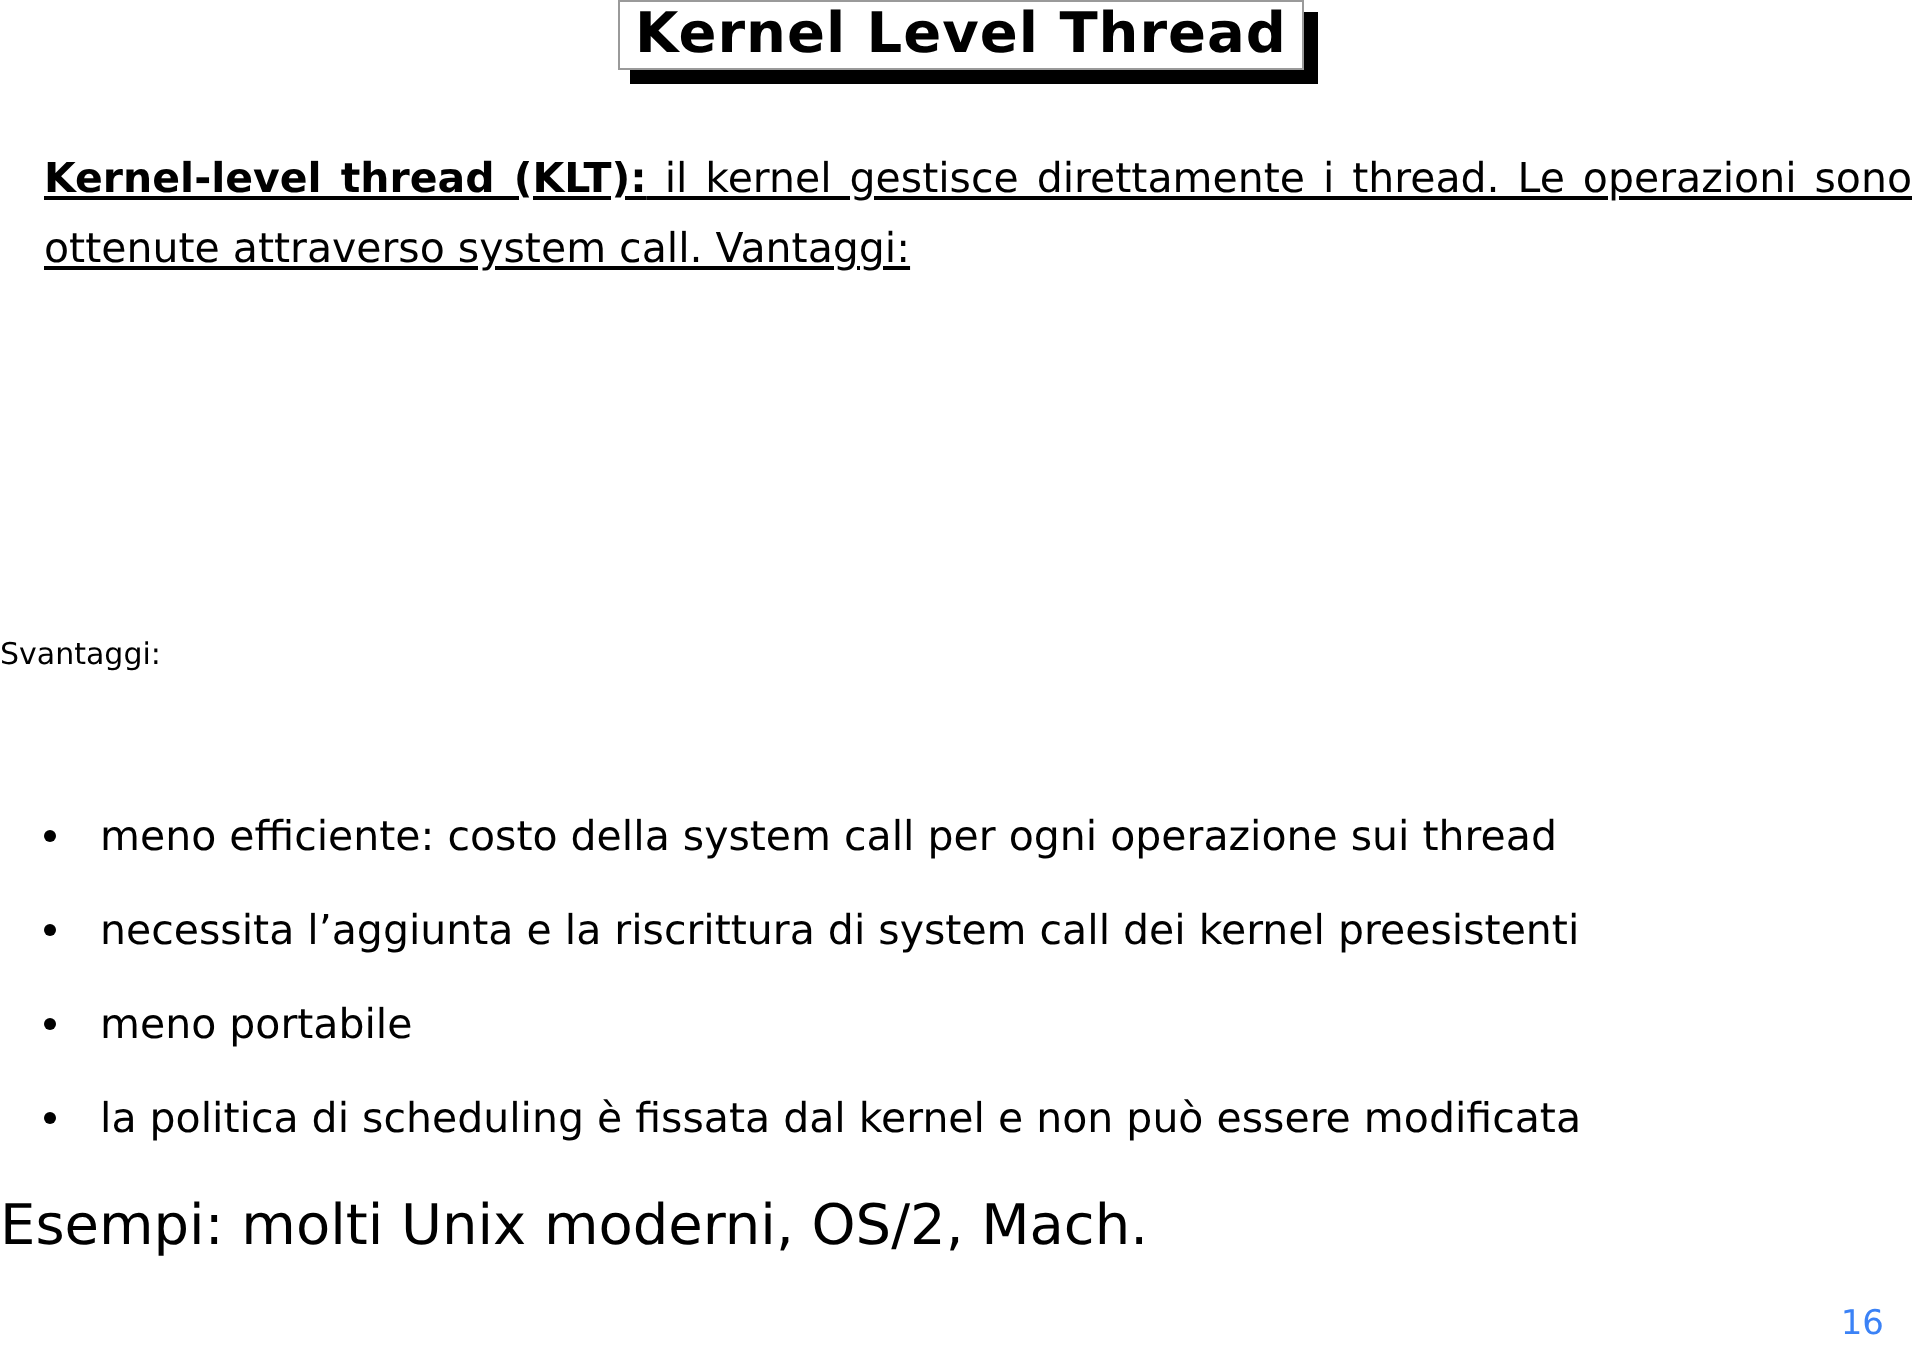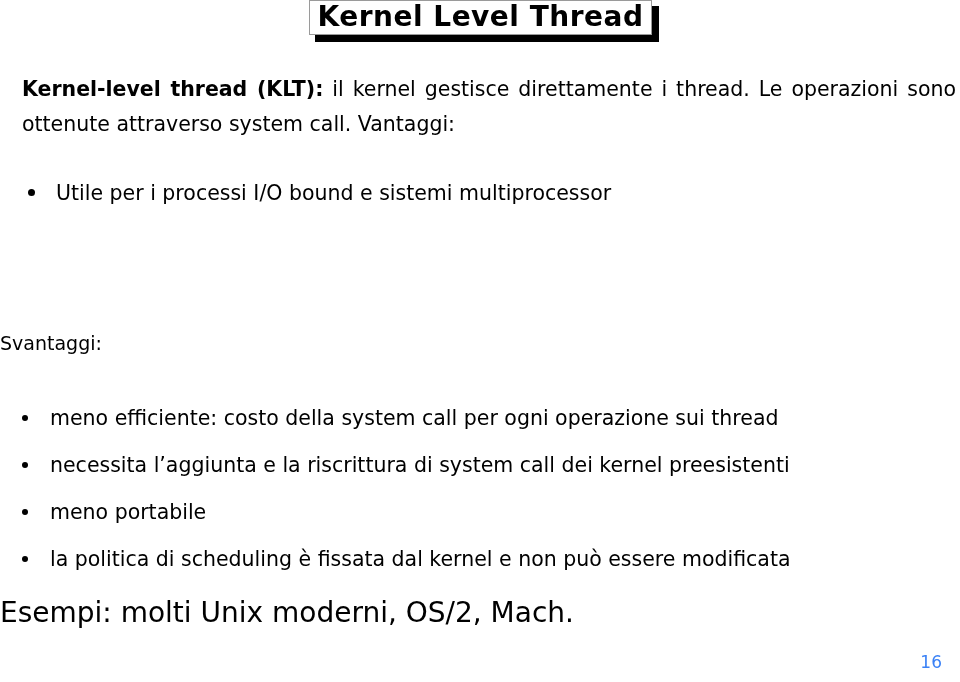--- a/index.html
+++ b/index.html
@@ -54,36 +54,37 @@
     padding-bottom: 2px;
   }
 
   
   .para {
     position: absolute;
     font-size: 20.5px;
     line-height: 35px;
     text-align: justify;
     text-align-last: left;
+    text-decoration: underline;
   }
   .para.bold-lead b {
     font-weight: bold;
   }
 
   #intro-para {
     left: 22px;
     top: 72px;
     width: 934px;
   }
 
   #svantaggi-head {
     position: absolute;
     left: 0px;
-    top: 328px;
-    font-size: 19px;
+    top: 312px;
+    font-size: 15px;
     line-height: 30px;
     text-align: right;
   }
 
   #esempi-line {
     position: absolute;
     left: 0px;
     top: 598px;
     font-size: 28px;
     line-height: 30px;
@@ -154,24 +155,20 @@
 <div id="title-banner">
   <div id="title-shadow"></div>
   <div id="title-box">
     <span id="title-text">Kernel Level Thread</span>
   </div>
 </div>
 
 <div id="intro-para" class="para bold-lead"><b>Kernel-level thread (KLT):</b><span> il kernel gestisce direttamente i thread. Le operazioni sono ottenute attraverso system call. Vantaggi:</span></div>
 
 <ul id="vantaggi-list" class="bullet-list">
-  <li class="bullet-item">
-    <span class="bullet-dot"></span>
-    <span class="bullet-text">Utile per i processi I/O bound e sistemi multiprocessor</span>
-  </li>
 </ul>
 
 <div id="svantaggi-head">Svantaggi:</div>
 
 <ul id="svantaggi-list" class="bullet-list">
   <li class="bullet-item">
     <span class="bullet-dot"></span>
     <span class="bullet-text">meno efficiente: costo della system call per ogni operazione sui thread</span>
   </li>
   <li class="bullet-item">

